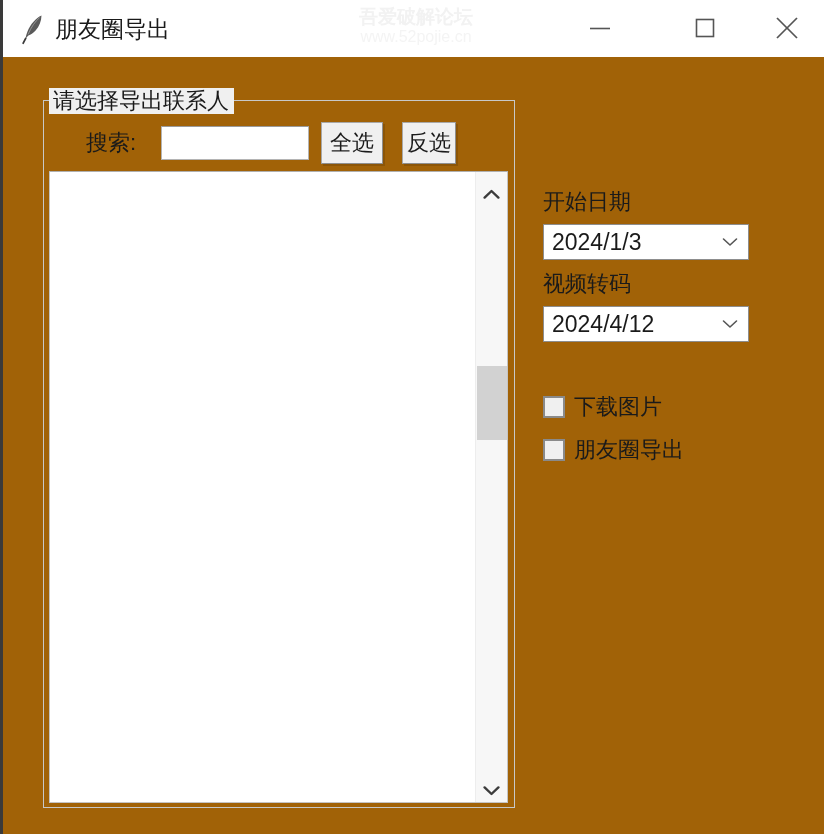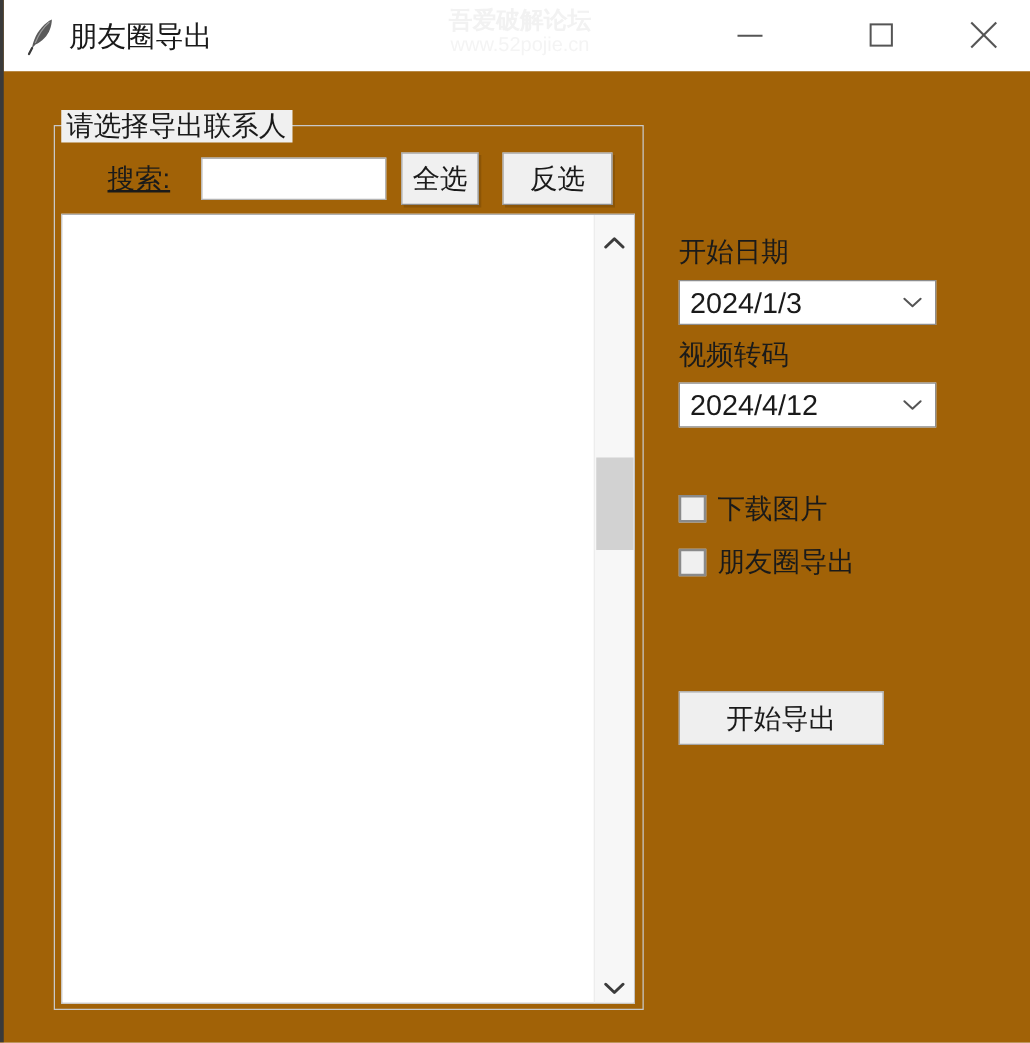--- a/index.html
+++ b/index.html
@@ -115,21 +115,20 @@
   }
 
   #search-label {
     position: absolute;
     left: 83px;
     top: 129px;
     font-size: 22px;
     line-height: 28px;
     color: #1a1a1a;
     white-space: nowrap;
-    text-decoration: underline;
   }
   #search-input {
     position: absolute;
     left: 158px;
     top: 126px;
     width: 148px;
     height: 34px;
     box-sizing: border-box;
     background: #ffffff;
     border: 1px solid #b4b4b4;
@@ -152,21 +151,21 @@
     border-bottom-color: #8e8e8e;
     box-shadow: 2px 2px 0 rgba(0,0,0,0.13);
     font-family: "Liberation Sans", "DejaVu Sans", sans-serif;
     font-size: 22px;
     color: #1a1a1a;
     cursor: default;
     padding: 0;
     line-height: 40px;
   }
   #btn-select-all { left: 318px; width: 62px; }
-  #btn-invert     { left: 399px; width: 88px; }
+  #btn-invert     { left: 399px; width: 54px; }
 
   
   #listbox {
     position: absolute;
     left: 46px;
     top: 171px;
     width: 459px;
     height: 632px;
     box-sizing: border-box;
     background: #ffffff;
@@ -406,15 +405,14 @@
   <div class="checkbox-row" id="check-download-images">
     <span class="cb-box"></span>
     <span class="cb-label">下载图片</span>
   </div>
 
   <div class="checkbox-row" id="check-video-transcode">
     <span class="cb-box"></span>
     <span class="cb-label">朋友圈导出</span>
   </div>
 
-  <button id="btn-start-export">开始导出</button>
 
 </div>
 
 </body></html>

